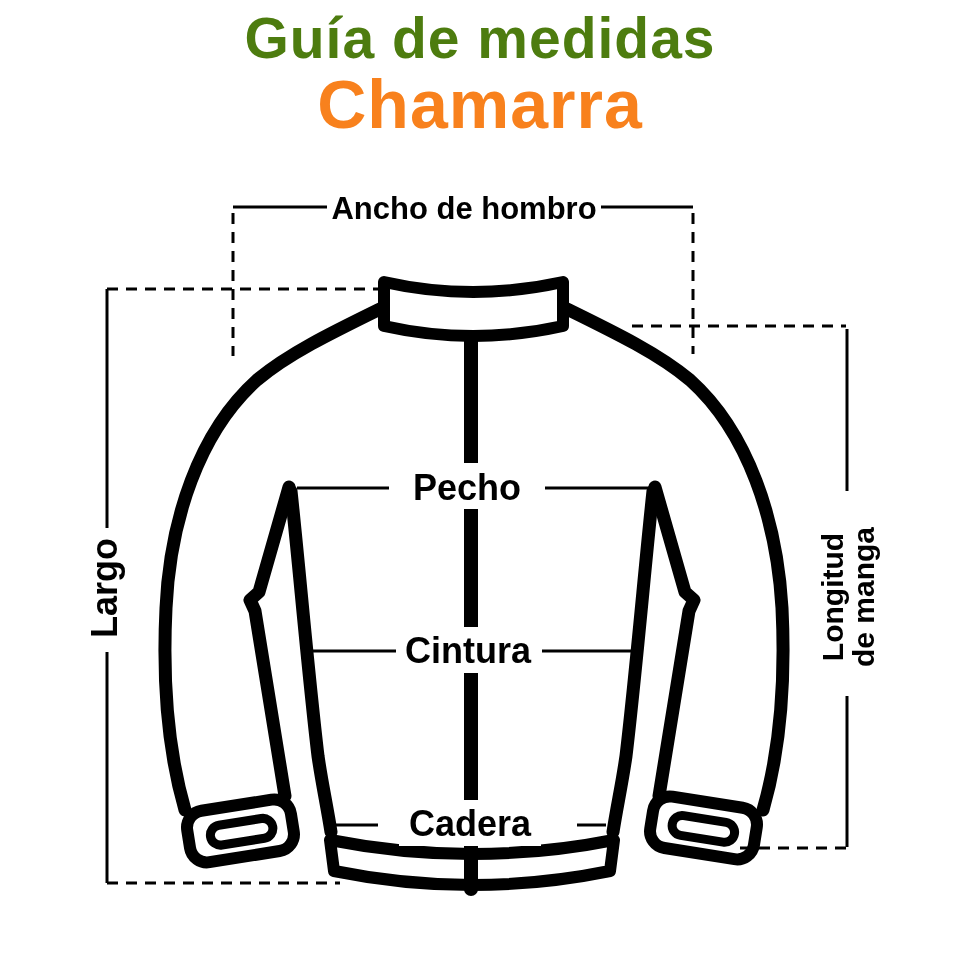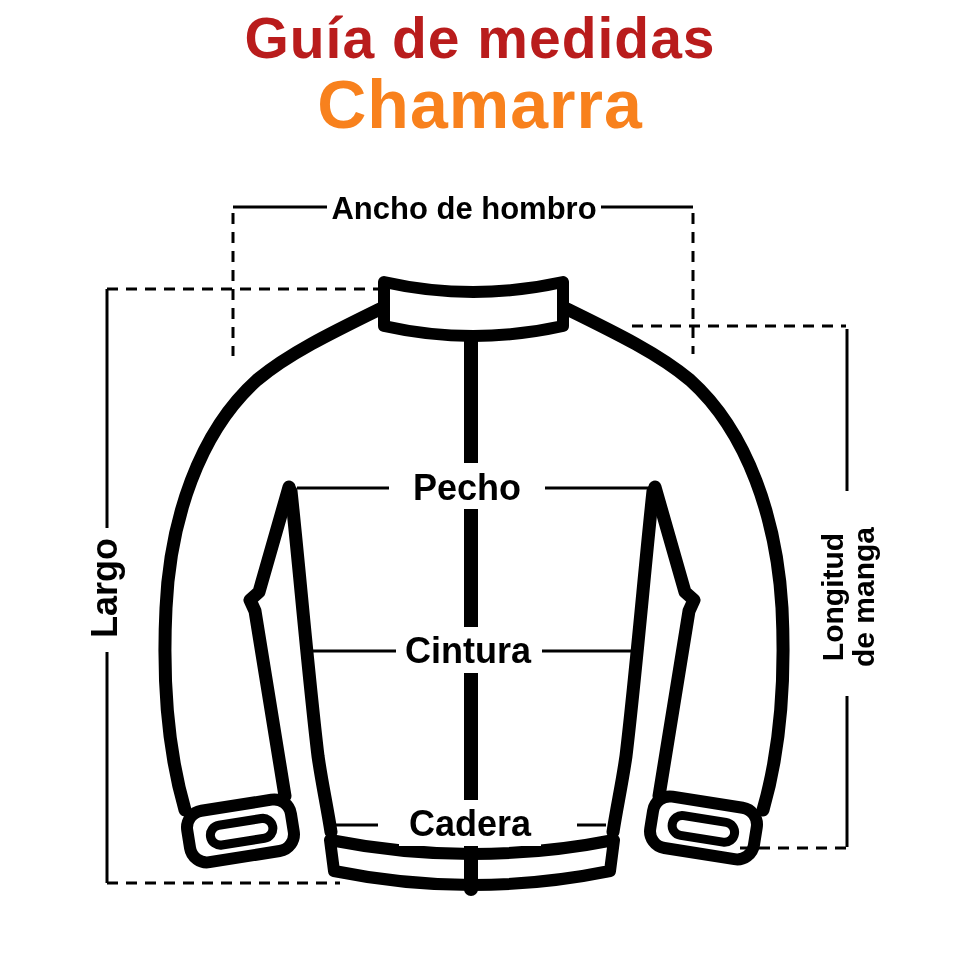--- a/index.html
+++ b/index.html
@@ -1,19 +1,19 @@
 <!DOCTYPE html>
 <html><head>
 <meta charset="utf-8">
 <style>
   html,body{margin:0;padding:0;background:#ffffff;}
   body{width:960px;height:960px;font-family:"Liberation Sans","DejaVu Sans",sans-serif;}
   .stage{position:relative;width:960px;height:960px;overflow:hidden;background:#fff;}
   .title-block{position:absolute;top:8px;left:0;width:100%;text-align:center;line-height:1.06;}
-  .title-main{font-size:57px;font-weight:700;letter-spacing:1px;color:#b91c1c;}
+  .title-main{font-size:57px;font-weight:700;letter-spacing:1px;color:#4d7c0f;}
   .title-sub{font-size:68px;font-weight:700;letter-spacing:1px;color:#F8811D;}
   .diagram-svg{position:absolute;left:0;top:0;}
   .mlabel{font-weight:700;fill:#000;}
 </style>
 </head>
 <body>
 
 <div class="stage">
 
   <div class="title-block">

